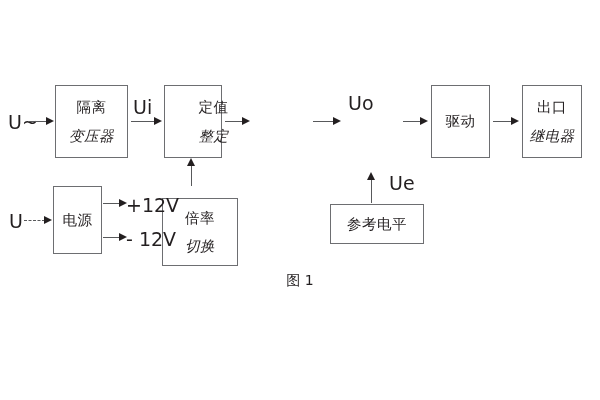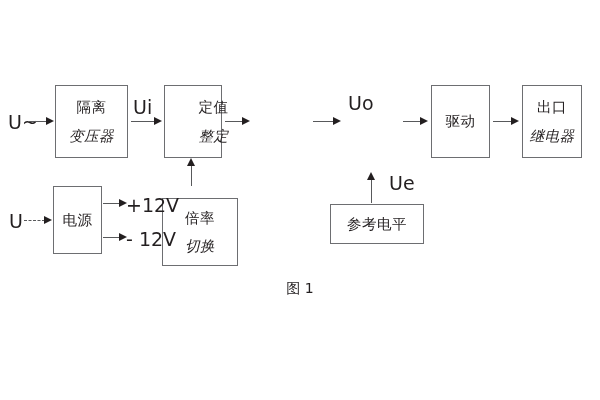--- a/index.html
+++ b/index.html
@@ -159,15 +159,15 @@
   <div class="arrow-r" style="left:119px; top:233px;"></div>
   <div class="lbl" style="left:126px; top:230px;">- 12V</div>
 
   <div class="vline" style="left:191px; top:166px; height:20px;"></div>
   <div class="arrow-u" style="left:186.5px; top:158px;"></div>
 
   <div class="vline" style="left:371px; top:180px; height:23px;"></div>
   <div class="arrow-u" style="left:366.5px; top:172px;"></div>
   <div class="lbl" style="left:389px; top:174px;">Ue</div>
 
-  <div class="caption" style="left:300px; top:280px; transform:translateX(-50%);">图 1</div>
+  <div class="caption" style="left:300px; top:272px; transform:translateX(-50%);">图 1</div>
 
 </div>
 
 </body></html>

